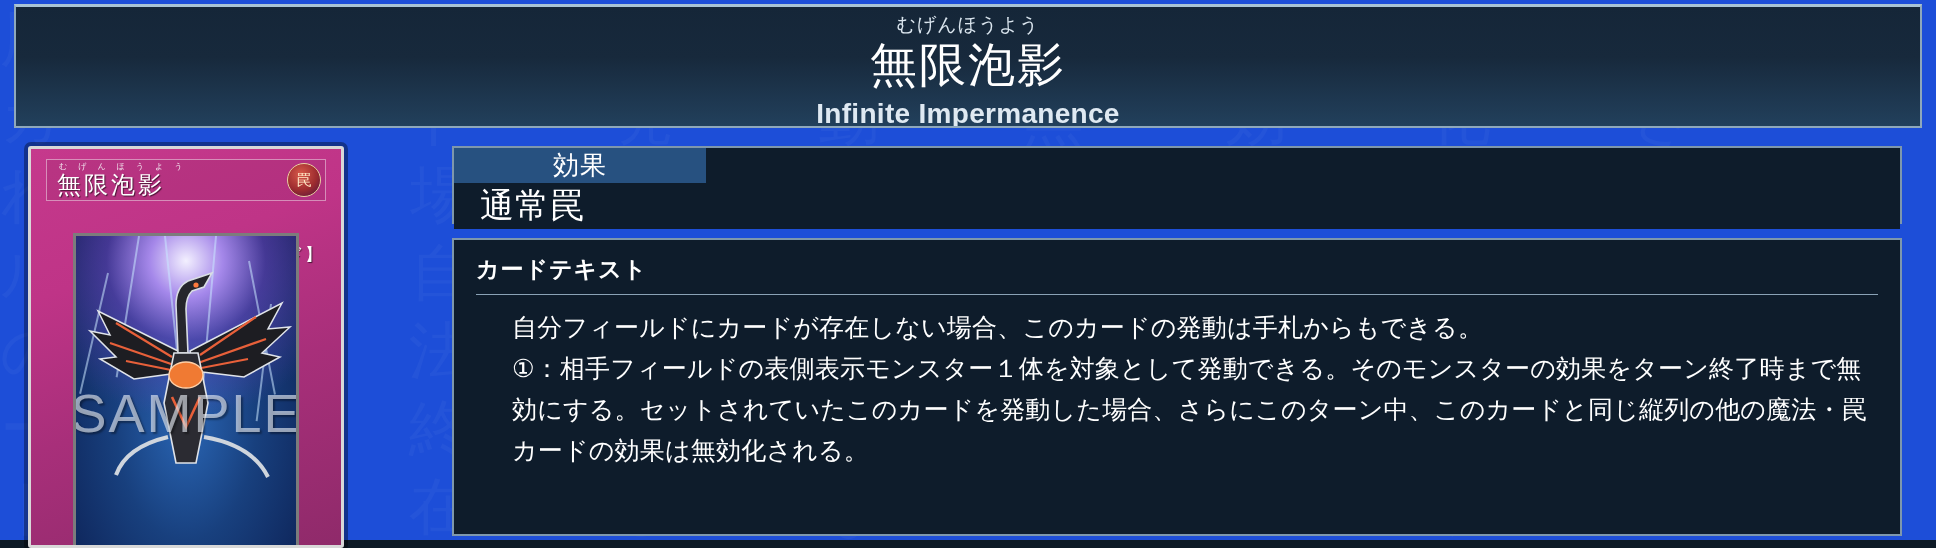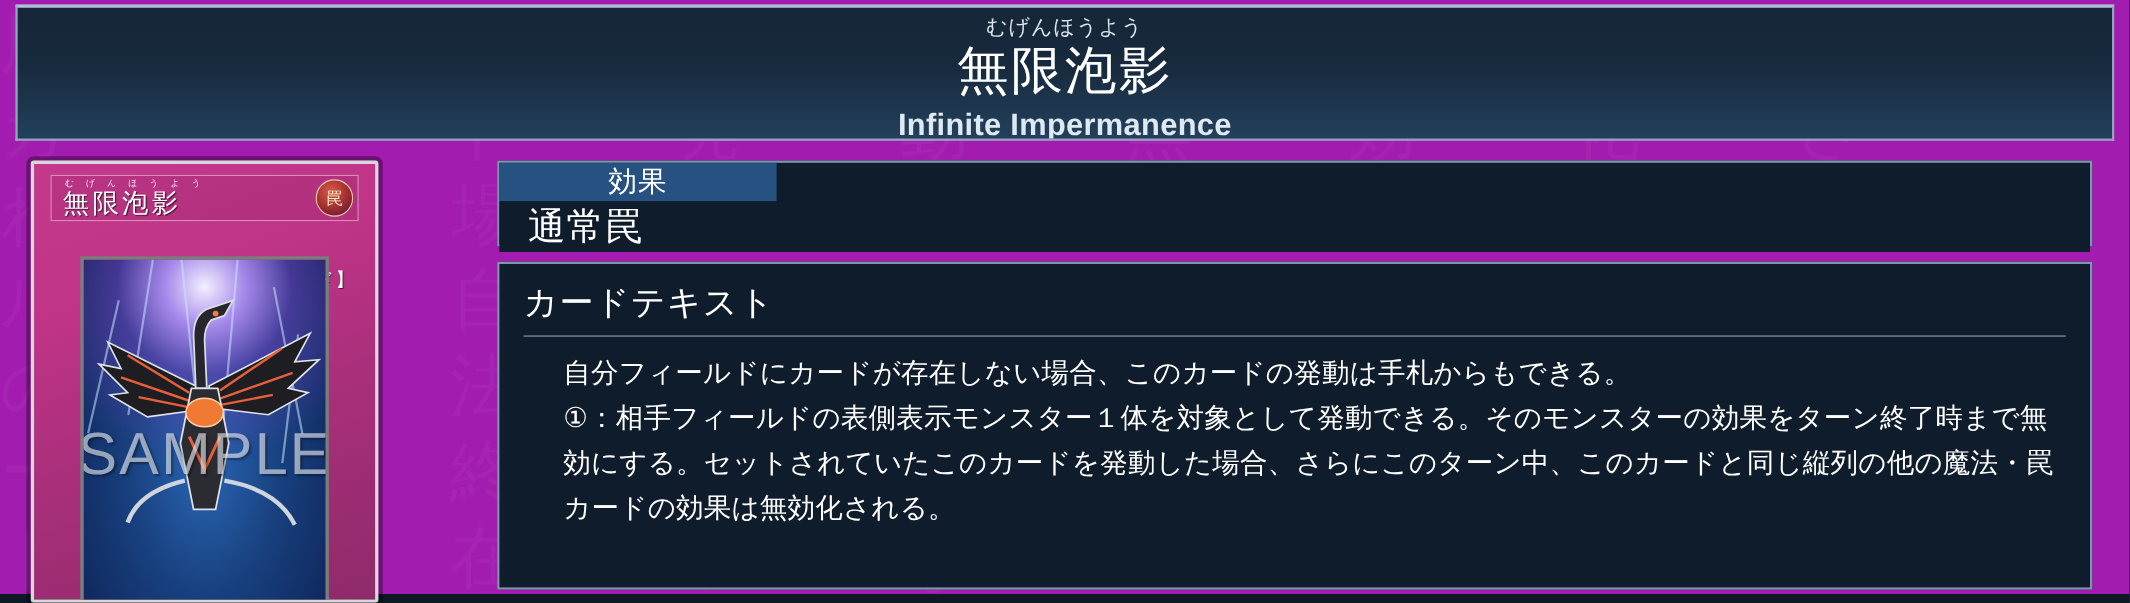--- a/index.html
+++ b/index.html
@@ -10,21 +10,21 @@
     overflow: hidden;
     background: #0d1a26;
     font-family: "Liberation Sans", "DejaVu Sans", sans-serif;
   }
 
   
   .page {
     position: relative;
     width: 1936px;
     height: 540px;
-    background: #a21caf;
+    background: #1d4ed8;
   }
 
   
   .bg-texture {
     position: absolute;
     inset: 0;
     overflow: hidden;
     color: rgba(255,255,255,0.035);
     font-size: 62px;
     line-height: 78px;
@@ -230,22 +230,22 @@
   .textbox {
     position: relative;
     margin-top: 14px;
     width: 100%;
     height: 298px;
     border: 2px solid #7e97ac;
     background: #0e1c2b;
     padding: 14px 22px 0 22px;
   }
   .textbox-title {
-    font-size: 31px;
-    font-weight: 400;
+    font-size: 23px;
+    font-weight: 700;
     color: #ffffff;
     letter-spacing: 1px;
     font-family: "DejaVu Sans", sans-serif;
     padding-bottom: 9px;
   }
   .textbox-rule {
     height: 1px;
     background: #8aa2b6;
     margin-bottom: 12px;
   }

